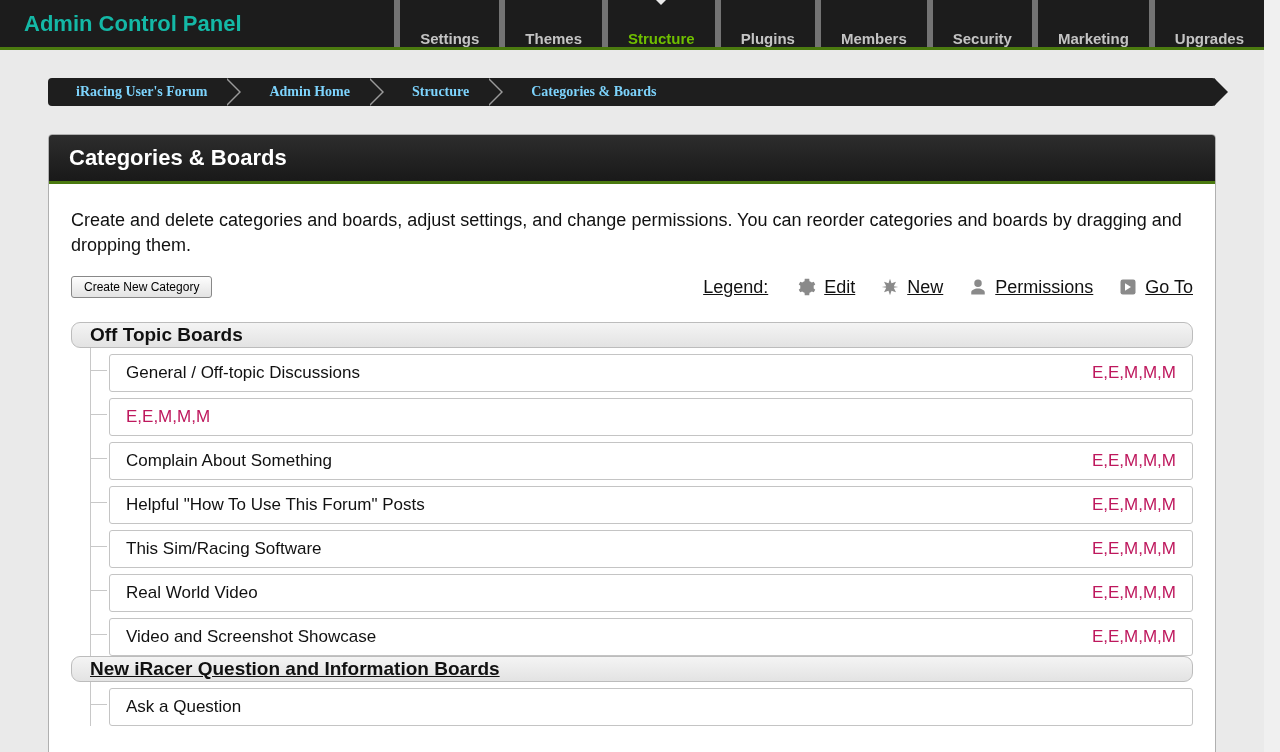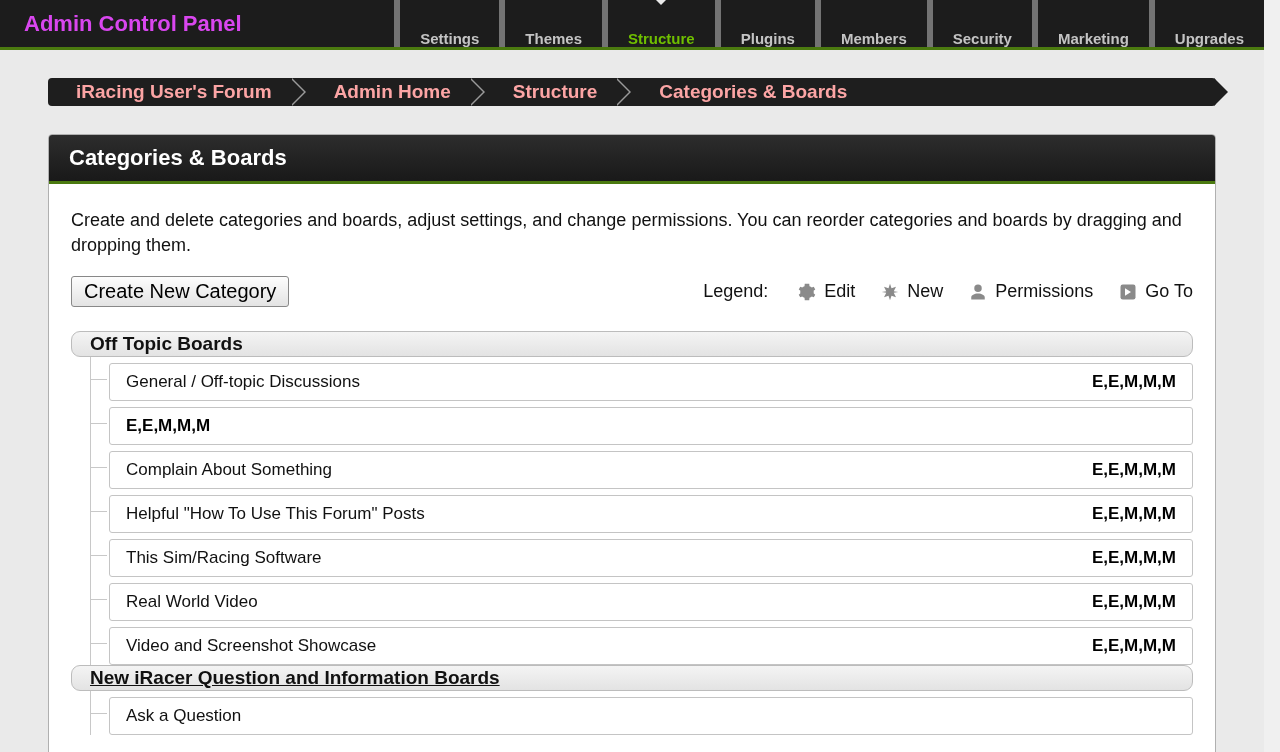--- a/index.html
+++ b/index.html
@@ -3,56 +3,56 @@
 <meta charset="utf-8">
 <style>
   * { box-sizing: border-box; }
   html, body { margin:0; padding:0; font-family: Verdana, Arial, sans-serif; background:#eaeaea; }
   body { width:1280px; height:752px; overflow:hidden; position:relative; }
   .scroll-area { width:1264px; height:752px; overflow:auto; }
   .vscrollbar { position:absolute; right:0; top:0; width:16px; height:100%; background:#f0f0f0; }
 
   
   .topbar { height:50px; background:#1c1c1c; display:flex; align-items:center; color:#e4e4e4; border-bottom:3px solid #4b7a0f; }
-  .brand { flex:0 0 auto; padding:0 24px; font-size:22px; font-weight:bold; color:#d946ef; }
+  .brand { flex:0 0 auto; padding:0 24px; font-size:22px; font-weight:bold; color:#14b8a6; }
   .topnav { margin-left:auto; display:flex; height:100%; }
   .topnav-item { display:flex; align-items:flex-end; padding:0 20px; font-size:15px; color:#c4c4c4; border-left:6px solid #737373; font-weight:bold; cursor:pointer; position:relative; }
   .topnav-item.active { color:#6fbf00; }
   .topnav-arrow { position:absolute; top:-3px; left:50%; transform:translateX(-50%); width:0; height:0; border-left:8px solid transparent; border-right:8px solid transparent; border-top:8px solid #eaeaea; }
 
   
   .crumbwrap { padding:28px 48px 0 48px; }
   .crumb { height:28px; background:#1e1e1e; border-radius:4px; display:flex; align-items:center; position:relative; padding-right:20px; }
   .crumb::after { content:""; position:absolute; right:-12px; top:0; width:0; height:0; border-top:14px solid transparent; border-bottom:14px solid transparent; border-left:14px solid #1e1e1e; }
-  .crumb-item { color:#fca5a5; font-weight:bold; font-size:19px; padding:0 20px 0 28px; position:relative; cursor:pointer; }
+  .crumb-item { color:#7dd3fc; font-weight:bold; font-size:14px; padding:0 20px 0 28px; position:relative; cursor:pointer;font-family:Liberation Serif, serif; }
   .crumb-sep { width:0; height:0; border-top:14px solid transparent; border-bottom:14px solid transparent; border-left:14px solid #9a9a9a; position:relative; }
   .crumb-sep::before { content:""; position:absolute; left:-16px; top:-14px; width:0; height:0; border-top:14px solid transparent; border-bottom:14px solid transparent; border-left:14px solid #1e1e1e; }
 
   
   .panel { margin:28px 48px 0 48px; border:1px solid #b0b0b0; border-radius:4px; overflow:hidden; background:#fff; }
   .panel-head { background:linear-gradient(#2d2d2d,#191919); color:#fff; font-weight:bold; font-size:22px; padding:10px 20px; border-bottom:3px solid #4b7a0f; }
   .panel-body { padding:24px 22px 30px 22px; color:#111; }
   .intro { font-size:18px; line-height:1.4; }
   .tools { margin-top:18px; display:flex; align-items:center; }
-  .btn { font-size:20px; padding:3px 12px; background:linear-gradient(#fdfdfd,#e3e3e3); border:1px solid #888; border-radius:3px; cursor:pointer; margin-right:8px; }
-  .legend { margin-left:auto; display:flex; align-items:center; gap:26px; font-size:18px; }
+  .btn { font-size:12px; padding:3px 12px; background:linear-gradient(#fdfdfd,#e3e3e3); border:1px solid #888; border-radius:3px; cursor:pointer; margin-right:8px; }
+  .legend { margin-left:auto; display:flex; align-items:center; gap:26px; font-size:18px;text-decoration:underline; }
   .legend-label { margin-right:4px; }
   .li { display:flex; align-items:center; gap:8px; }
   .ico { width:18px; height:18px; display:inline-block; }
 
   
   .catlist { margin-top:24px; }
   .cat-head { background:linear-gradient(#f4f4f4,#e3e3e3); border:1px solid #bcbcbc; border-radius:9px; padding:1px 18px; font-size:19px; font-weight:bold; cursor:move; }
   .board-row { display:flex; align-items:stretch;justify-content:space-between; }
   .board-tree { width:38px; position:relative; flex:0 0 38px; }
   .tree-v { position:absolute; left:19px; top:0; bottom:0; width:1px; background:#c8c8c8; }
   .tree-h { position:absolute; left:19px; top:50%; width:17px; height:1px; background:#c8c8c8; }
   .board-box { flex:1; background:#fff; border:1px solid #c4c4c4; border-radius:3px; margin-top:6px; padding:8px 16px; display:flex; align-items:center; font-size:17px; cursor:move; }
   .board-name { flex:1; }
-  .board-tags { color:#000000; font-weight:bold; font-size:17px; }
+  .board-tags { color:#be185d; font-weight:normal; font-size:17px; }
 
   
   .ico svg { width:100%; height:100%; }
 </style>
 </head>
 <body>
 
 <div class="scroll-area">
 
   <div class="topbar">

